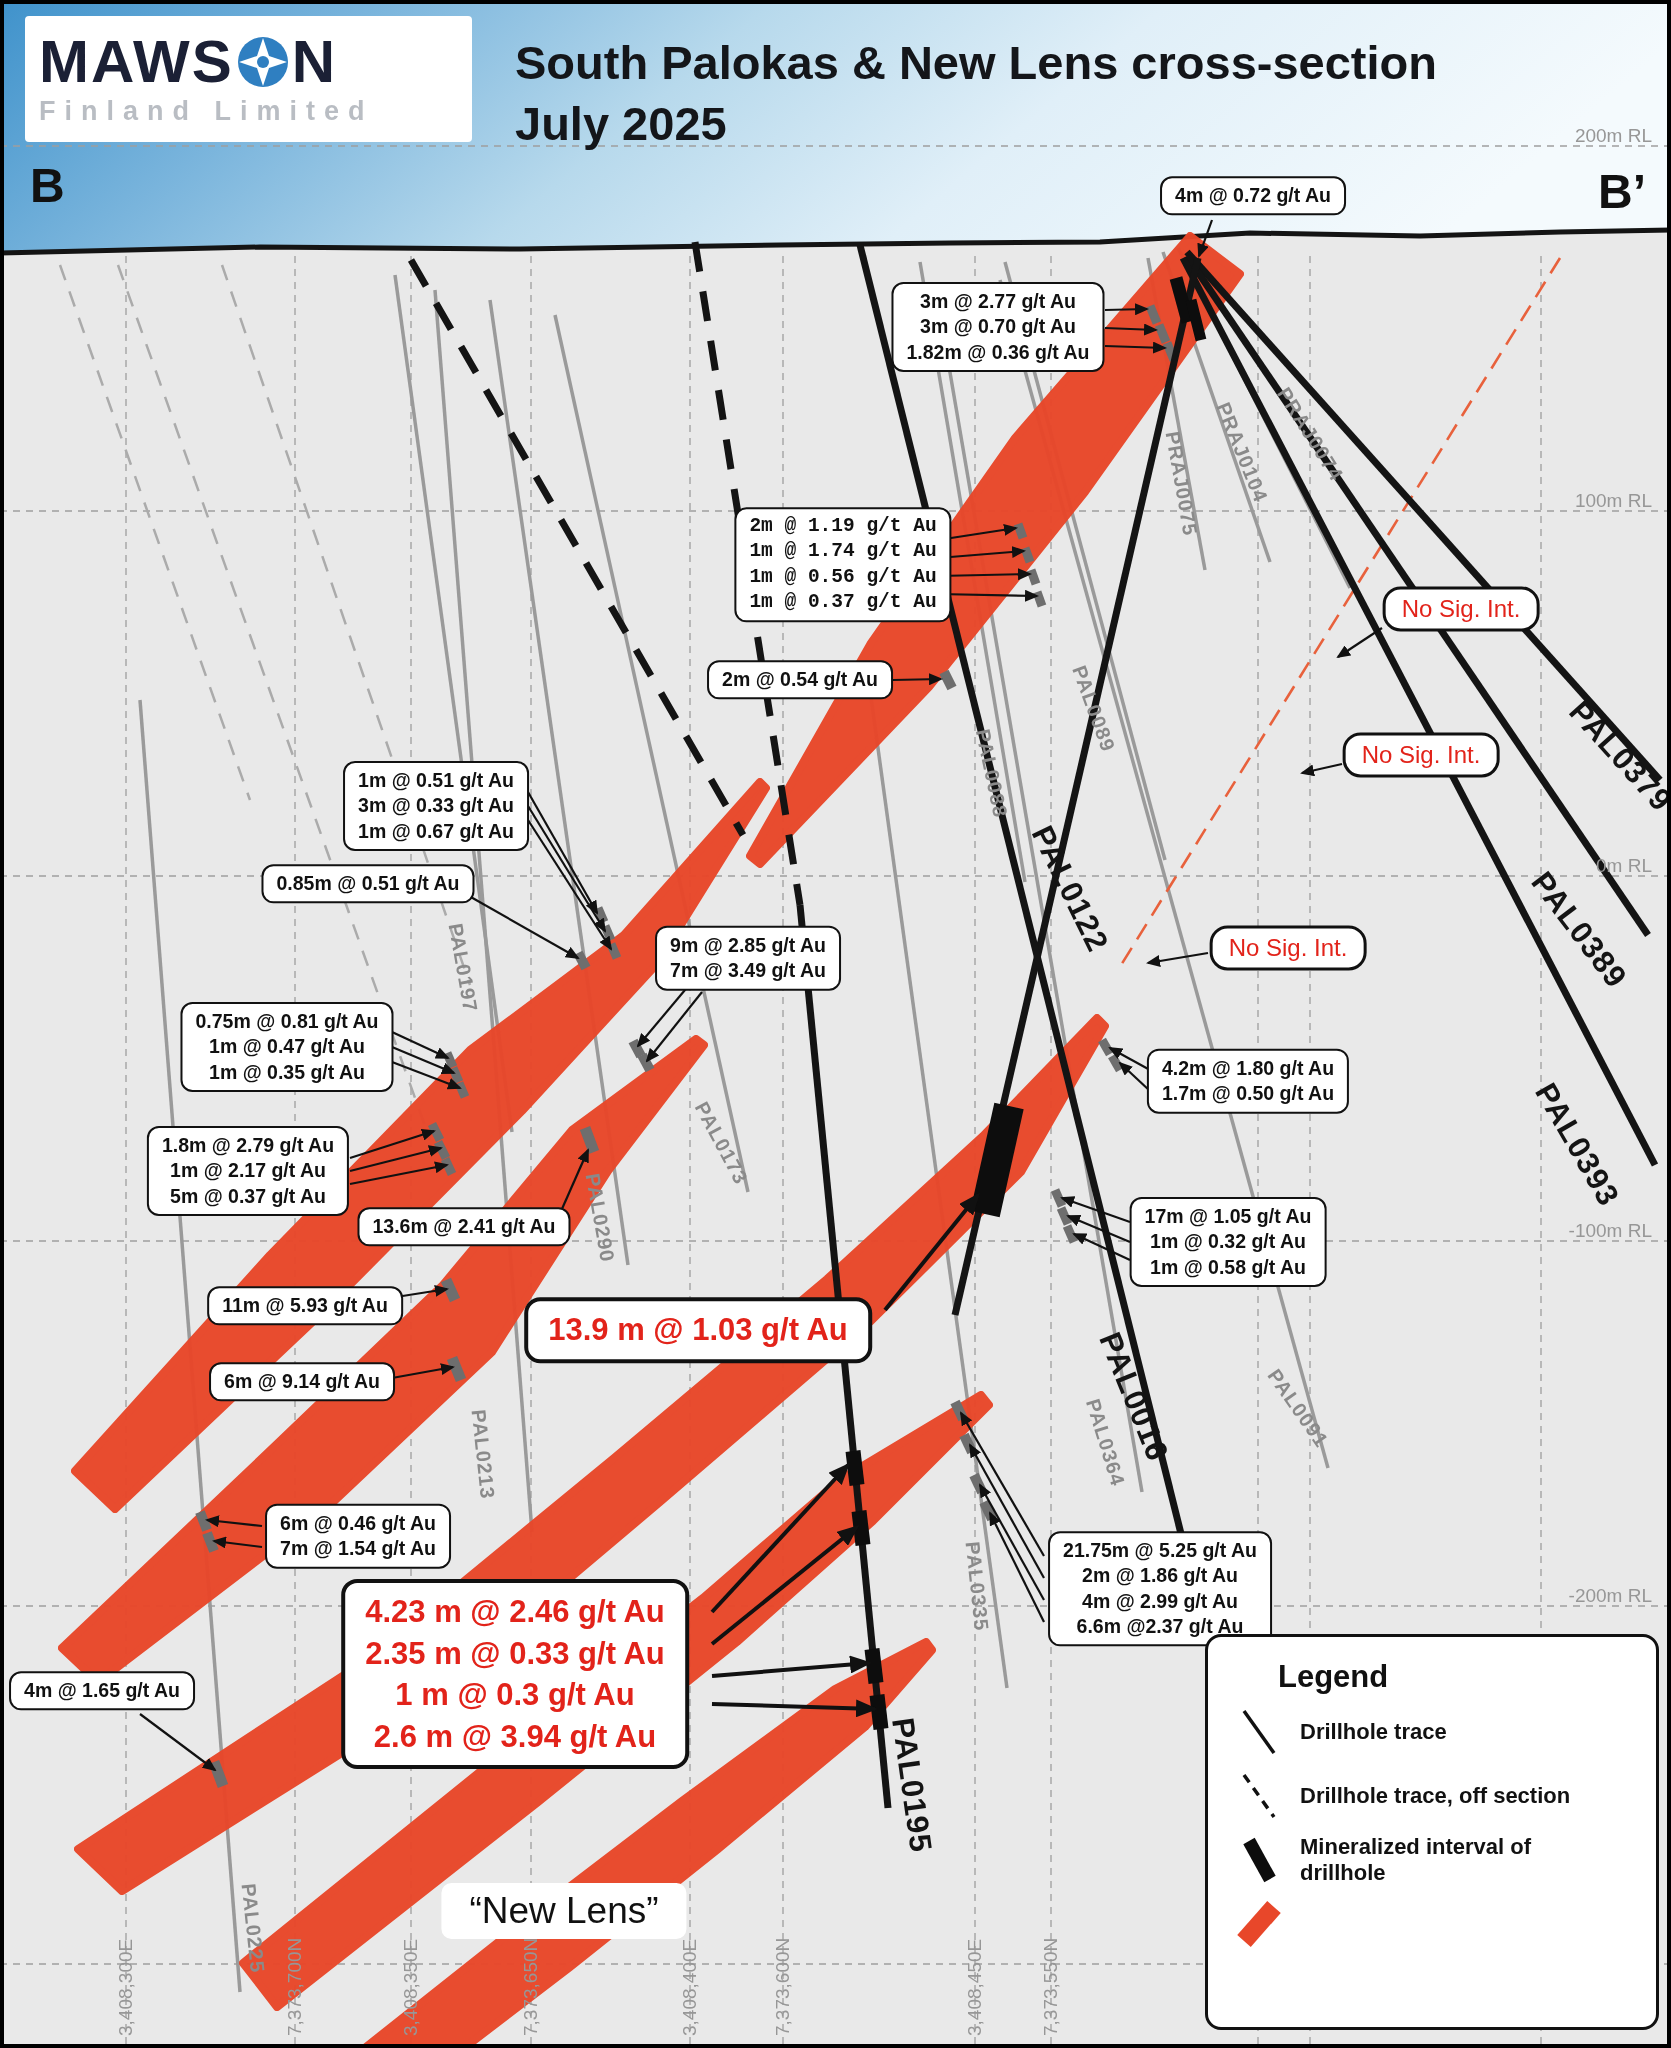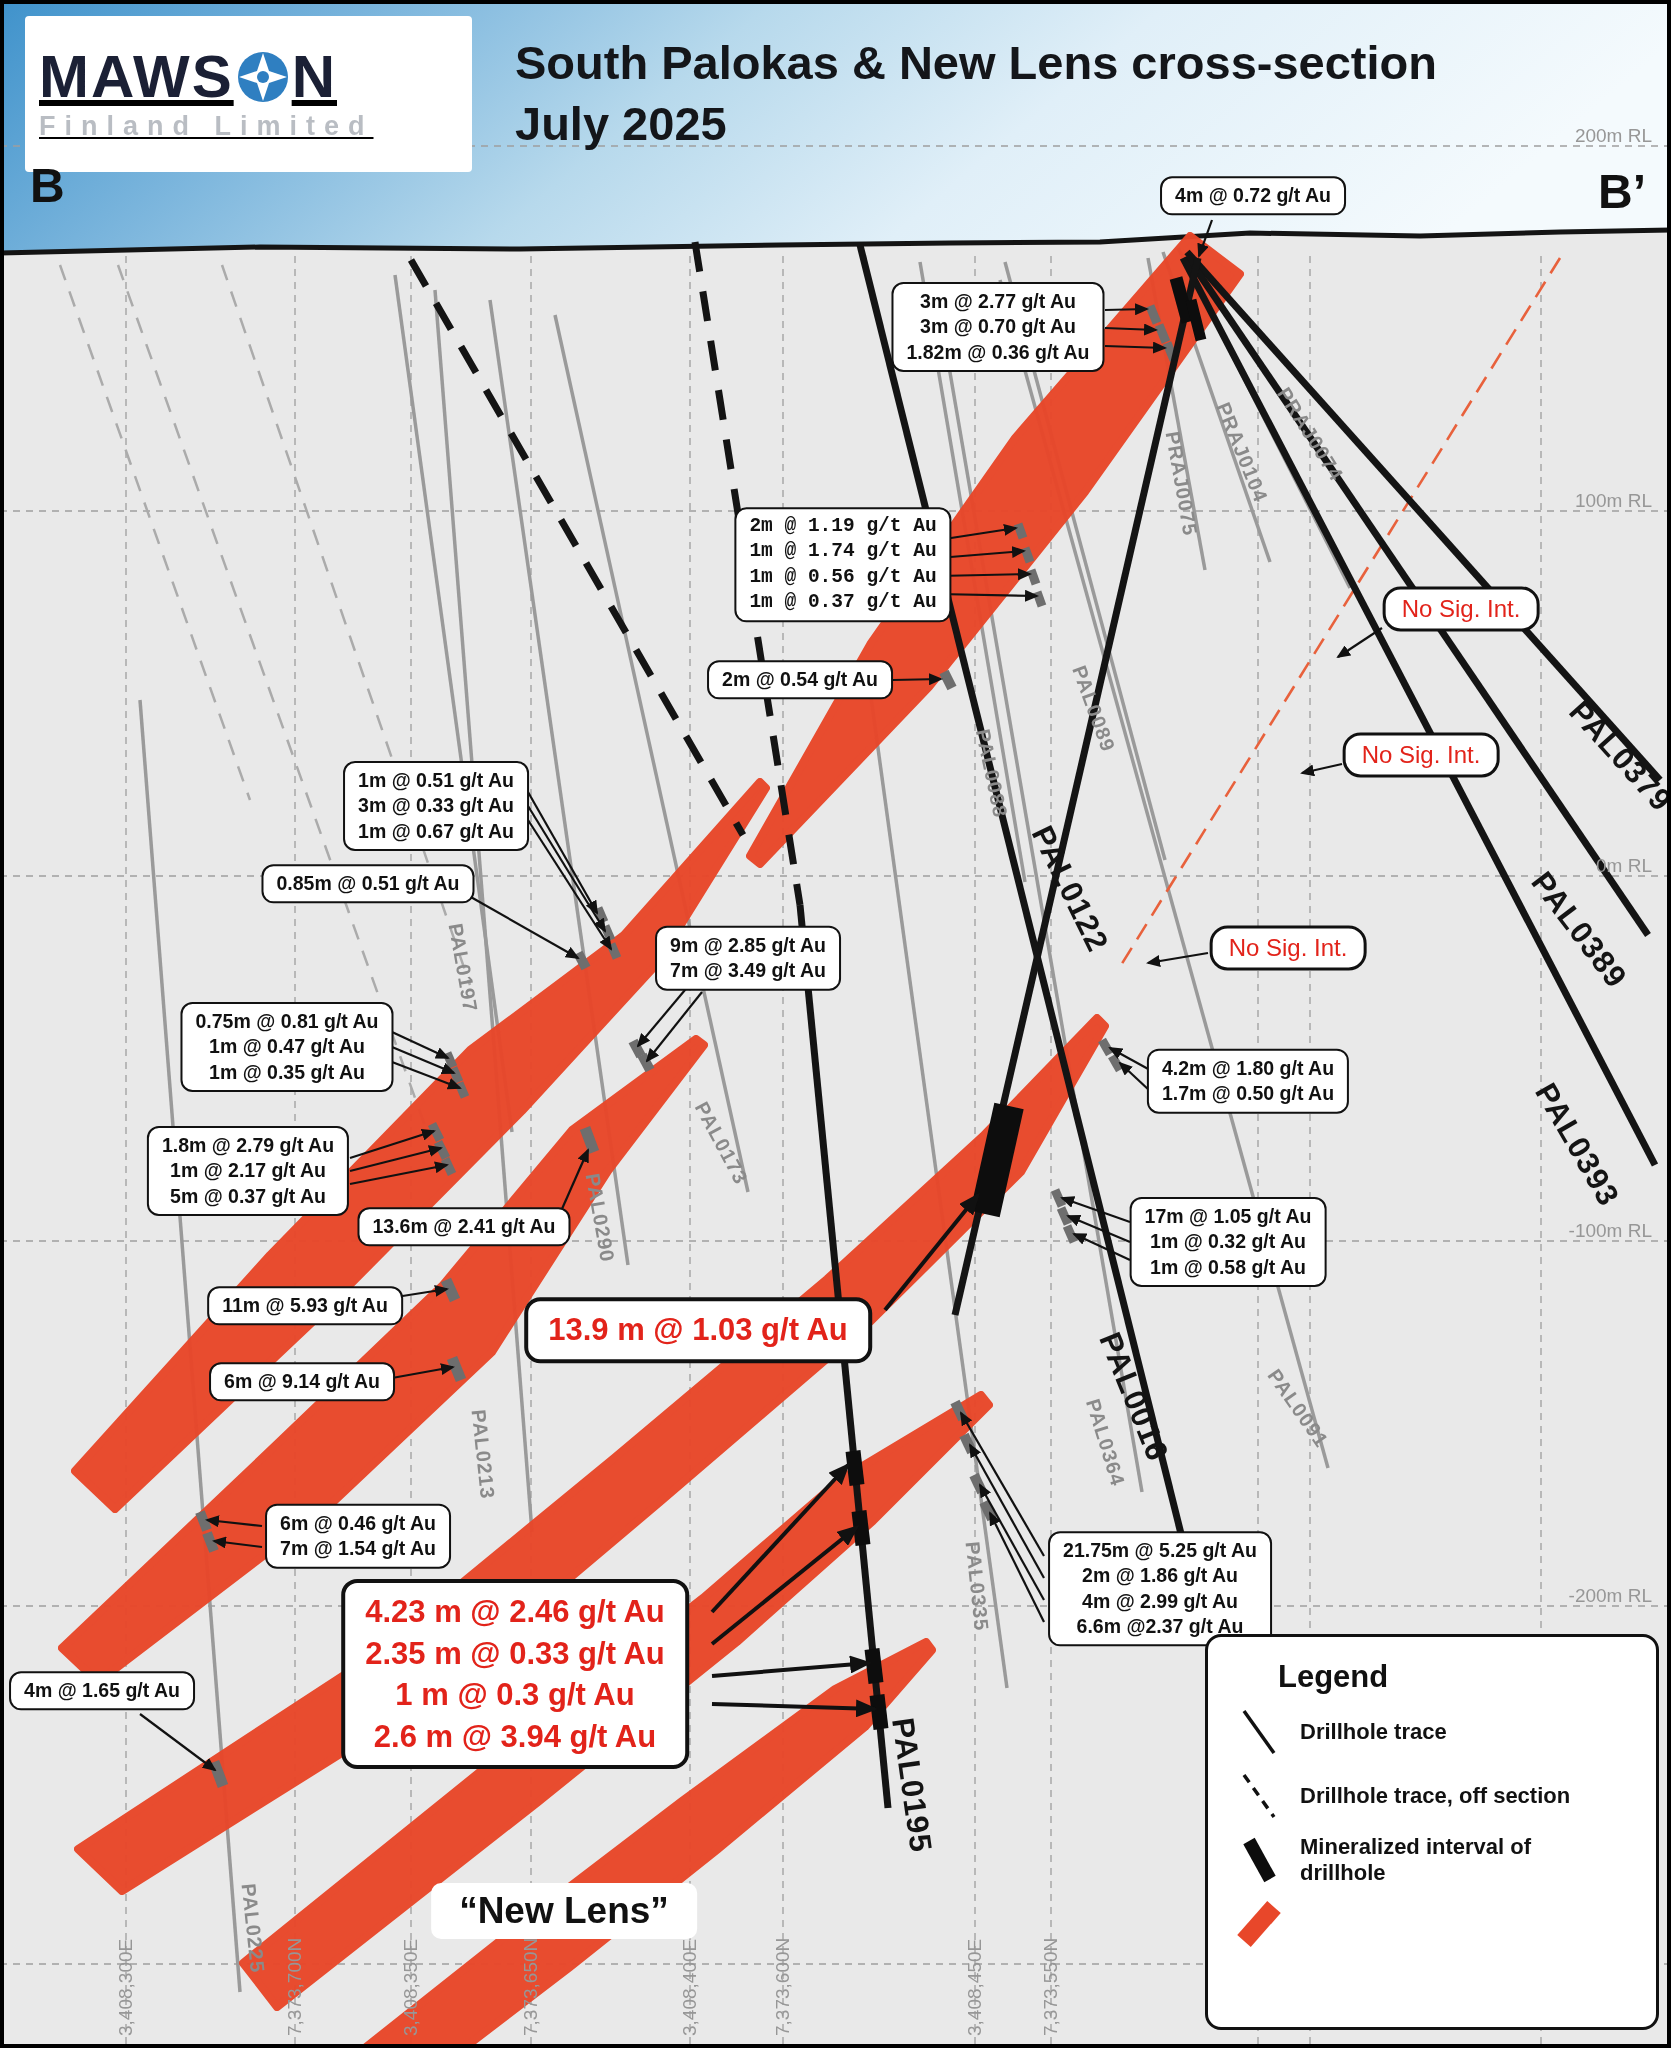--- a/index.html
+++ b/index.html
@@ -12,35 +12,35 @@
   .gray-dash{stroke:#ababab;stroke-width:2.5;stroke-dasharray:16 12;fill:none;}
   .bold-hole{stroke:#141414;stroke-width:7;fill:none;}
   .bold-dash{stroke:#141414;stroke-width:7;stroke-dasharray:30 20;fill:none;}
   .red-dash{stroke:#e8613c;stroke-width:2.6;stroke-dasharray:18 10;fill:none;}
   .zone{fill:#e8472a;stroke:#e8472a;stroke-width:8;stroke-linejoin:round;opacity:.97;}
   .int-black{stroke:#0d0d0d;fill:none;}
   .int-gray{stroke:#6e6e6e;fill:none;}
   .arrow{stroke:#111;stroke-width:2.2;fill:none;}
   .arrow.big{stroke-width:4;}
   .svg-label{fill:#979797;font-size:19px;font-weight:500;}
-  .logo{position:absolute;left:25px;top:16px;width:447px;height:156px;background:#fff;border-radius:4px;z-index:4;display:flex;flex-direction:column;justify-content:center;padding:4px 14px;box-sizing:border-box;text-decoration:underline;}
+  .logo{position:absolute;left:25px;top:16px;width:447px;height:126px;background:#fff;border-radius:4px;z-index:4;display:flex;flex-direction:column;justify-content:center;padding:4px 14px;box-sizing:border-box;}
   .logo-row{display:flex;align-items:center;gap:2px;font-size:60px;font-weight:800;color:#1b2035;letter-spacing:2px;line-height:1;}
   .logo-sub{font-size:27px;font-weight:700;color:#b9bdc3;letter-spacing:9px;margin-top:4px;}
   .title{position:absolute;left:515px;top:32px;z-index:4;font-size:47px;font-weight:800;color:#14161a;line-height:1.3;}
   .b-mark{position:absolute;z-index:4;font-size:48px;font-weight:800;color:#111;}
   .b-left{left:30px;top:158px;}
   .b-right{left:1598px;top:164px;}
   .dh-label{position:absolute;white-space:nowrap;transform-origin:left center;z-index:2;}
   .dh-label.bold{font-size:31px;font-weight:800;color:#141414;letter-spacing:1px;}
   .dh-label.gray{font-size:20px;font-weight:700;color:#8a8a8a;letter-spacing:1px;}
   #callouts{position:absolute;left:0;top:0;width:100%;height:100%;z-index:3;pointer-events:none;}
   .callout{position:absolute;transform:translate(-50%,-50%);background:#fff;border:2.5px solid #111;border-radius:12px;padding:5px 13px;font-size:19.5px;font-weight:700;color:#111;text-align:center;line-height:1.3;white-space:nowrap;}
   .callout.red-big{border-width:4px;border-radius:16px;font-size:31px;font-weight:800;color:#e2231a;padding:8px 20px;line-height:1.34;}
   .callout.nosig{border-width:3.5px;border-radius:18px;font-size:24px;font-weight:400;color:#e2231a;padding:4px 16px;}
-  .callout.newlens{border:none;font-size:37px;font-weight:700;color:#111;border-radius:10px;padding:4px 28px;}
+  .callout.newlens{border:none;font-size:37px;font-weight:400;color:#111;border-radius:10px;padding:4px 28px;}
   .legend{position:absolute;left:1205px;top:1634px;width:454px;height:396px;background:#fff;border:3.5px solid #111;border-radius:16px;z-index:3;box-sizing:border-box;padding:18px 24px;}
   .legend-title{font-size:31px;font-weight:800;color:#111;margin:4px 0 10px 46px;}
   .legend-item{display:flex;align-items:center;gap:14px;margin-bottom:10px;}
   .legend-item .txt{font-size:22px;font-weight:700;color:#111;line-height:1.2;max-width:320px;}
 </style>
 </head>
 <body>
 
 <div class="stage">
   <svg id="scene" width="1671" height="2048" viewBox="0 0 1671 2048">

